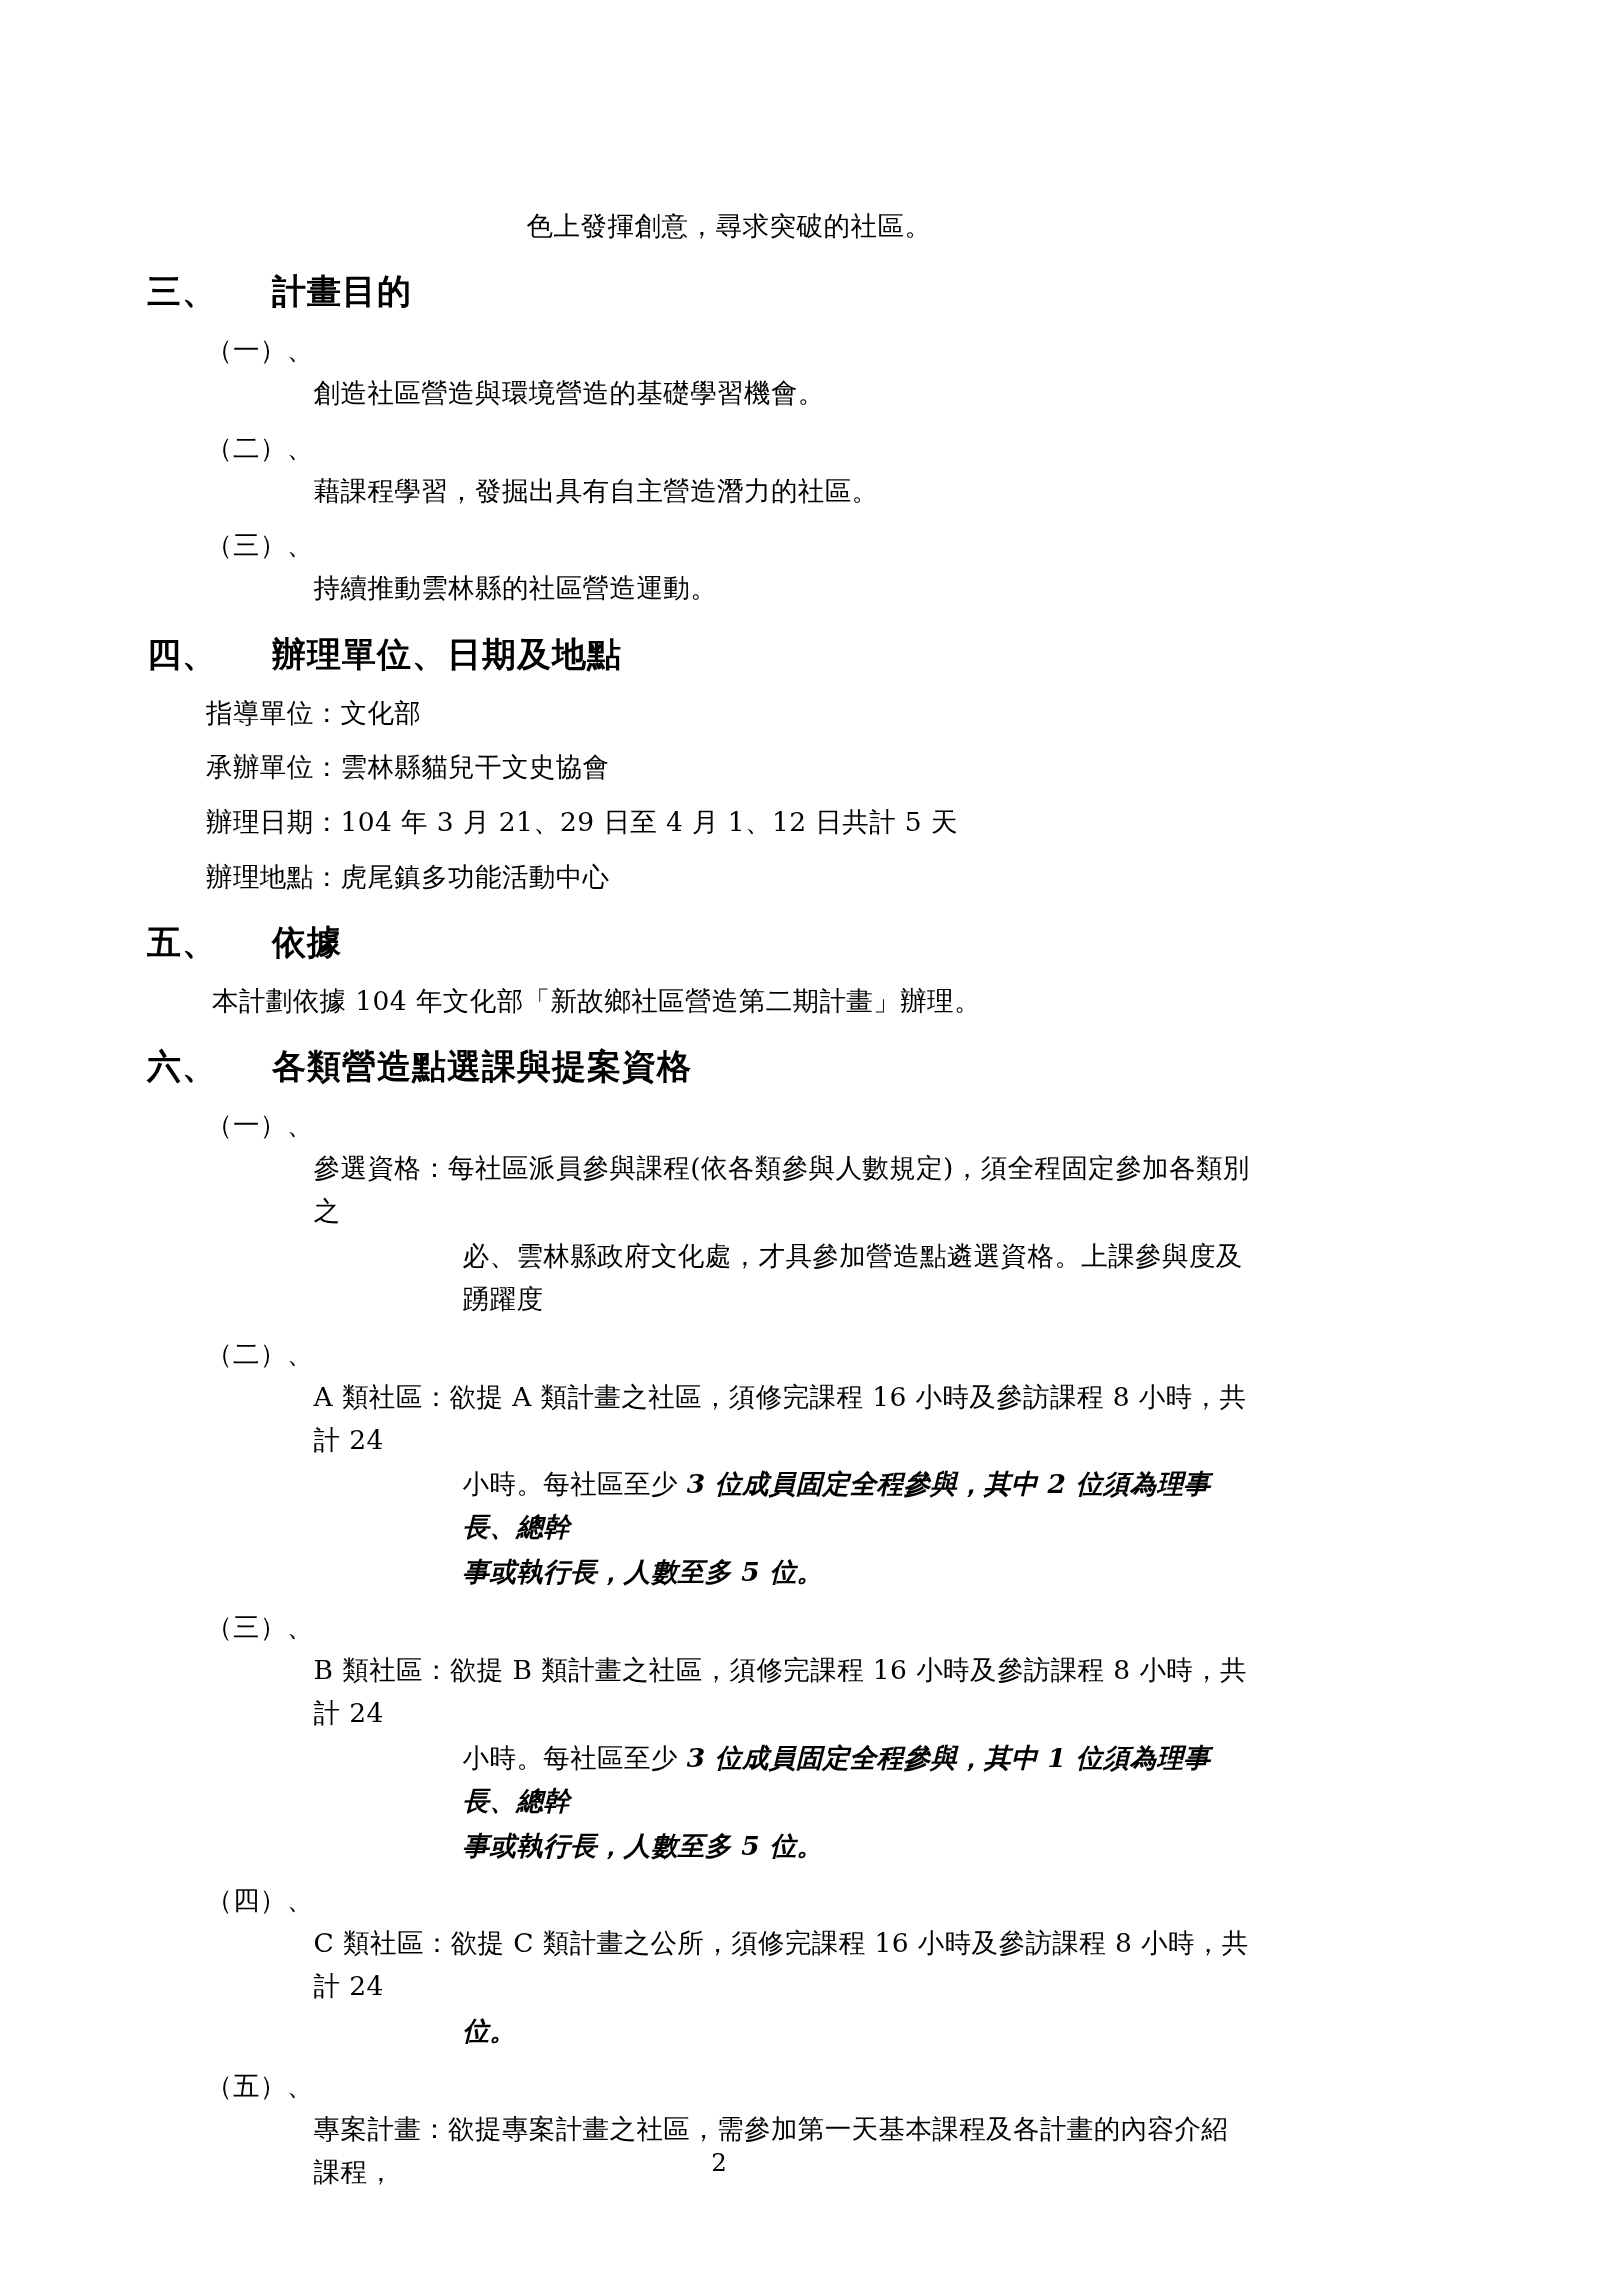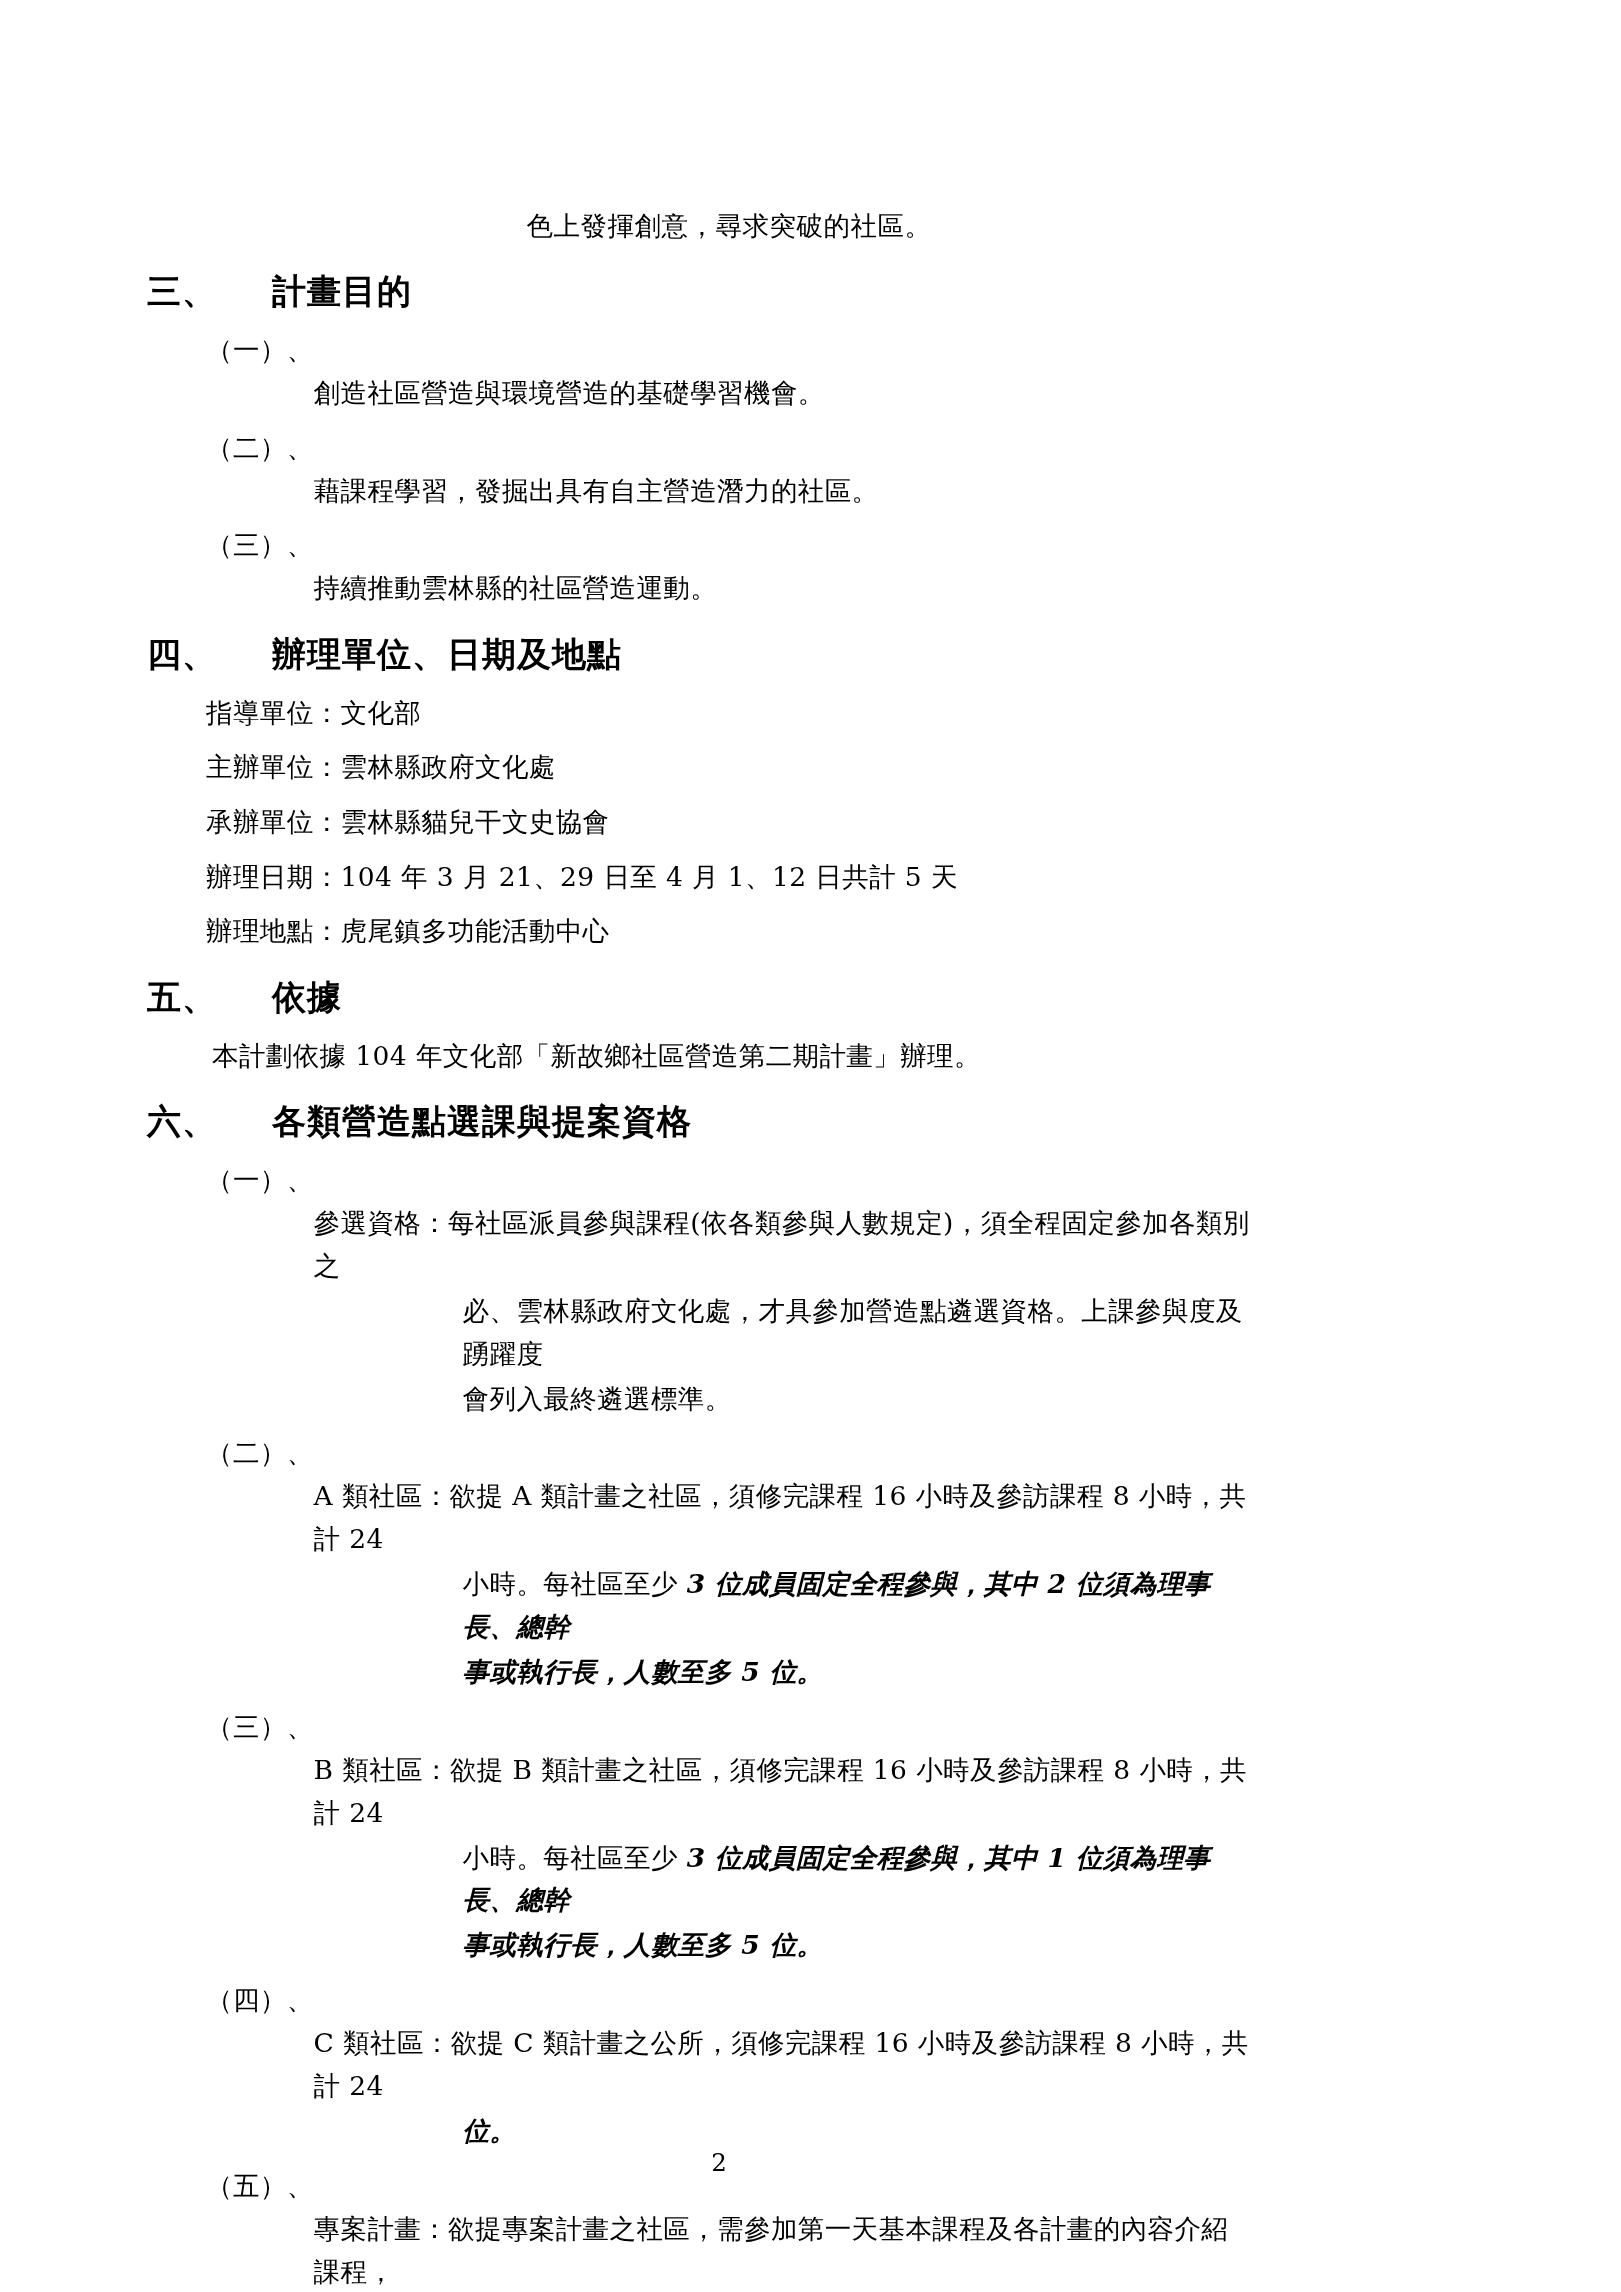--- a/index.html
+++ b/index.html
@@ -102,42 +102,40 @@
   <div class="para hang">
     <span class="marker">（三）、</span>
     <span class="body">持續推動雲林縣的社區營造運動。</span>
   </div>
 
   <div class="h-section">
     <span class="num">四、</span>
     <span class="title">辦理單位、日期及地點</span>
   </div>
   <div class="para indent-1">指導單位：文化部</div>
-  <div class="para indent-1">主辦單位：雲林縣政府文化處</div>
   <div class="para indent-1">承辦單位：雲林縣貓兒干文史協會</div>
   <div class="para indent-1">辦理日期：104 年 3 月 21、29 日至 4 月 1、12 日共計 5 天</div>
   <div class="para indent-1">辦理地點：虎尾鎮多功能活動中心</div>
 
   <div class="h-section">
     <span class="num">五、</span>
     <span class="title">依據</span>
   </div>
   <div class="para" style="padding-left:65px;">本計劃依據 104 年文化部「新故鄉社區營造第二期計畫」辦理。</div>
 
   <div class="h-section">
     <span class="num">六、</span>
     <span class="title">各類營造點選課與提案資格</span>
   </div>
 
   <div class="para hang itemwrap">
     <span class="marker">（一）、</span>
     <span class="body">
       <span>參選資格：每社區派員參與課程(依各類參與人數規定)，須全程固定參加各類別之</span>
       <span class="cont">必、雲林縣政府文化處，才具參加營造點遴選資格。上課參與度及踴躍度</span>
-      <span class="cont">會列入最終遴選標準。</span>
     </span>
   </div>
 
   <div class="para hang itemwrap">
     <span class="marker">（二）、</span>
     <span class="body">
       <span>A 類社區：欲提 A 類計畫之社區，須修完課程 16 小時及參訪課程 8 小時，共計 24</span>
       <span class="cont">
         <span>小時。每社區至少 </span><span class="b">3 位成員固定全程參與，其中 2 位須為理事長、總幹</span>
       </span>

